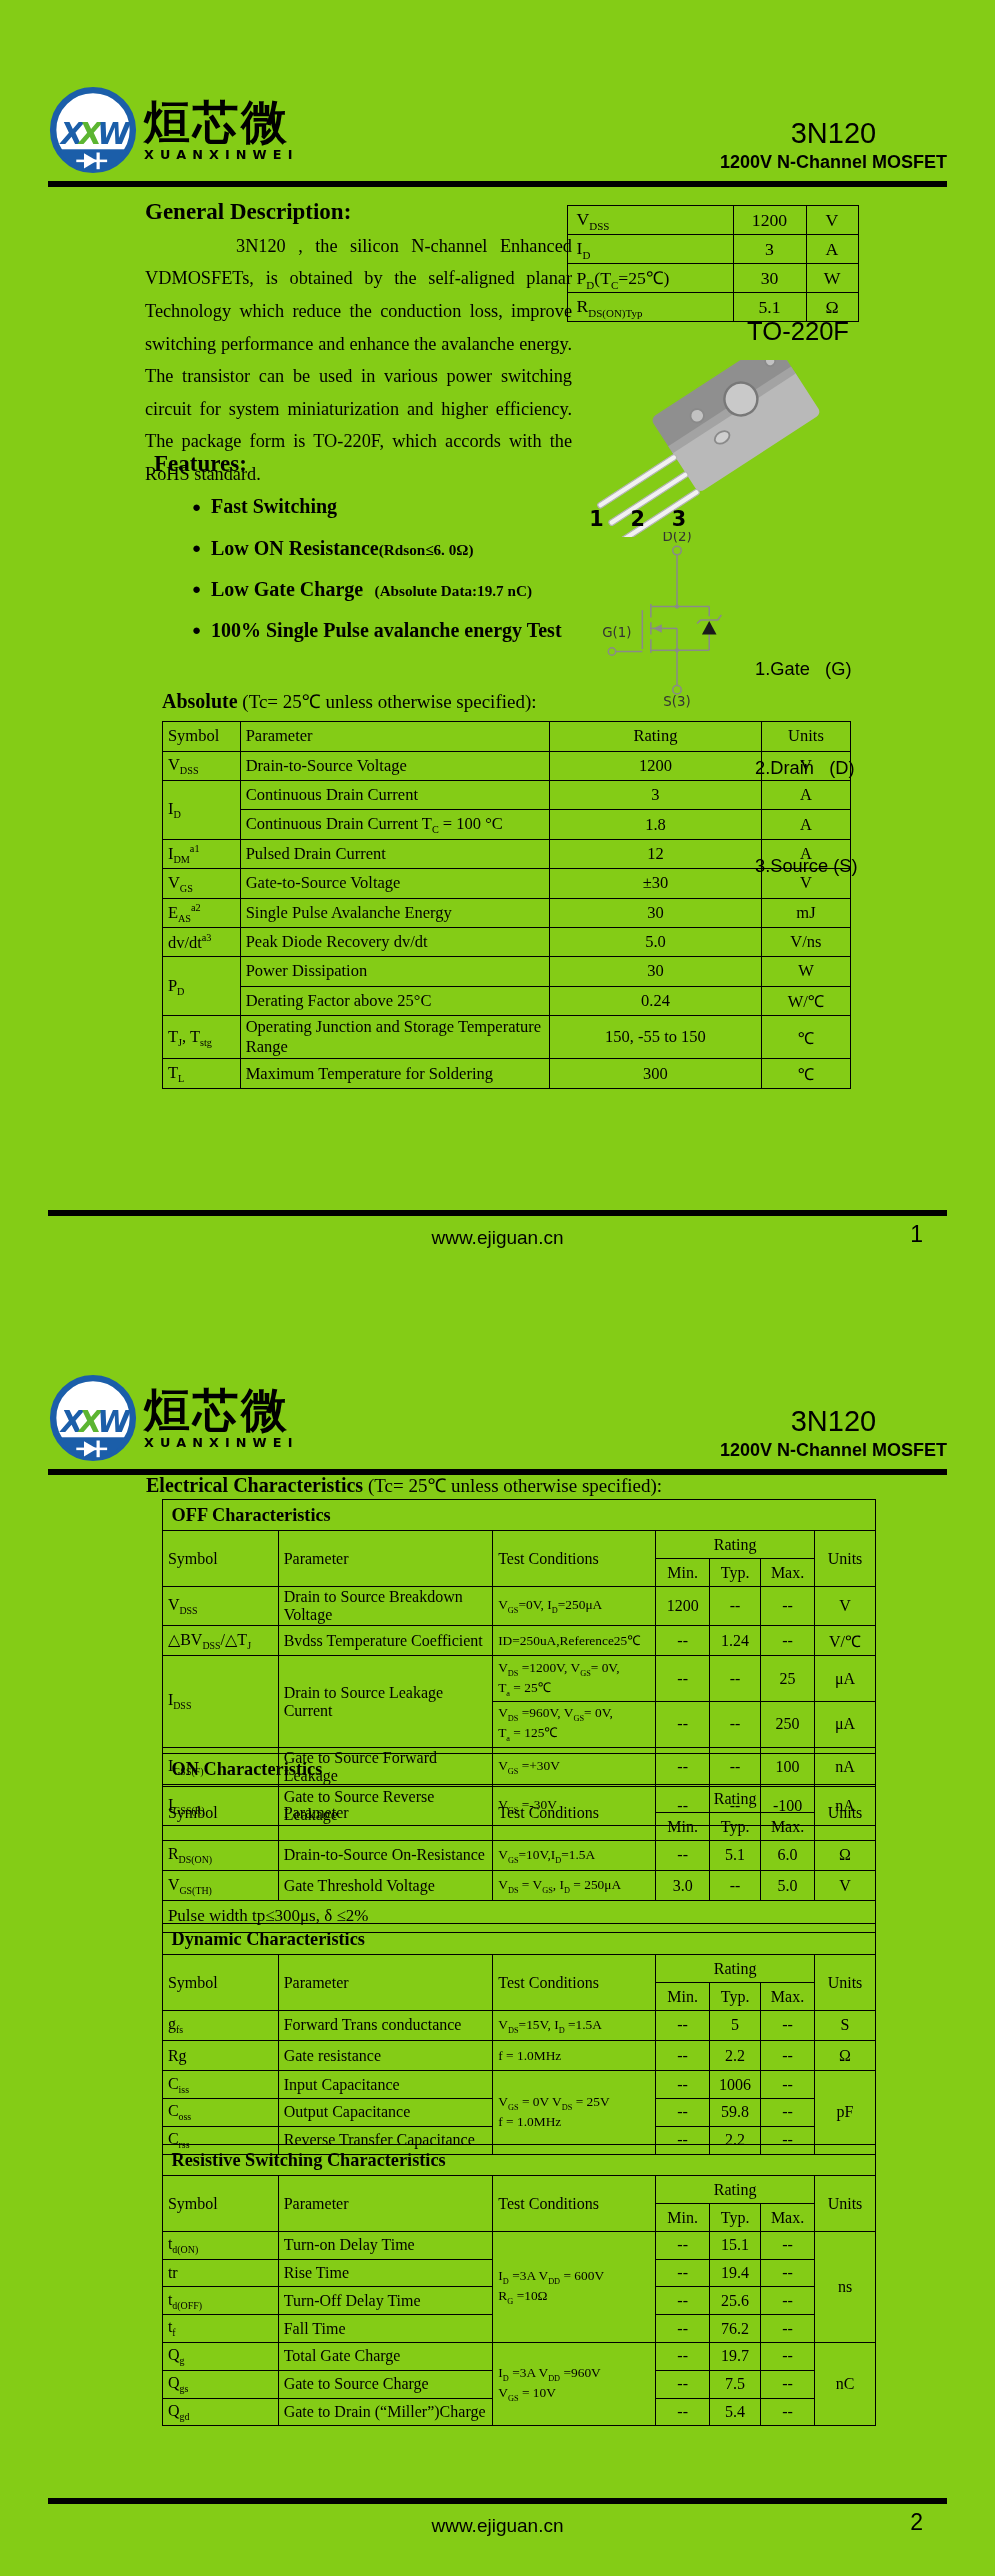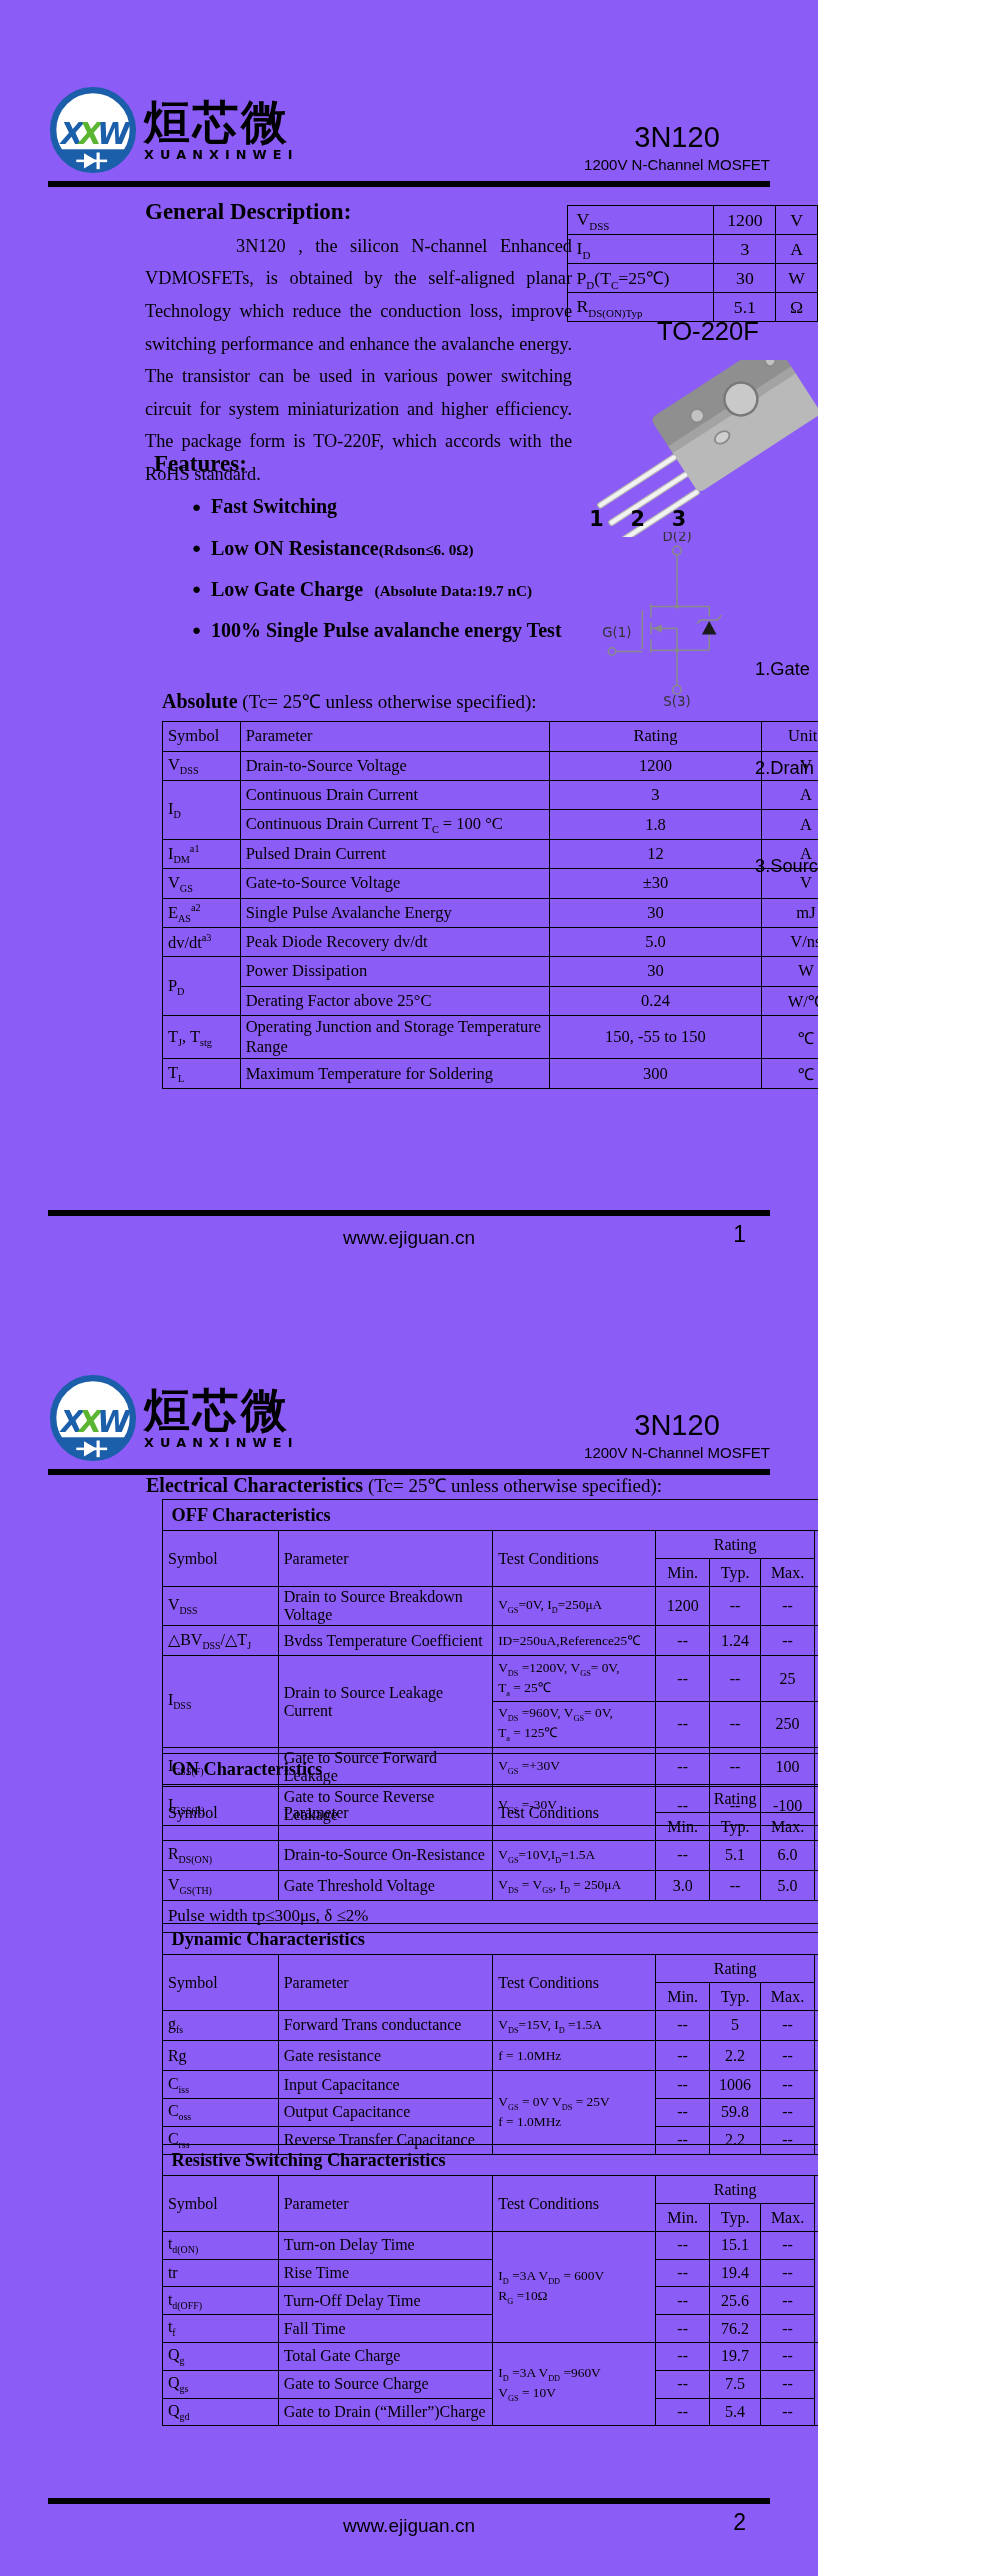--- a/index.html
+++ b/index.html
@@ -1,45 +1,45 @@
 <!DOCTYPE html>
 <html style="font-size:9.8px"><head>
 <meta charset="utf-8">
 <style>
   html,body{margin:0;padding:0;background:#fff}
   body{width:995px;font-family:"Liberation Serif",serif;color:#000}
-  .page{position:relative;width:818px;height:1288px;background:#8b5cf6;overflow:hidden}
+  .page{position:relative;width:995px;height:1288px;background:#84cc16;overflow:hidden}
   
   .hdr{position:absolute;top:85px;left:48px;right:48px;display:flex;justify-content:space-between;align-items:flex-end}
   .logo{display:flex;align-items:center;gap:6.1px}
   .logo-txt{display:flex;flex-direction:column}
   .logo-cn{font-size:46px;font-weight:bold;line-height:1.05;font-family:"DejaVu Sans",sans-serif;letter-spacing:2.4px}
   .logo-en{font-size:12.8px;font-weight:bold;letter-spacing:6.1px;font-family:"DejaVu Sans",sans-serif;margin-top:1.2px}
   .title-blk{text-align:center;font-family:"Liberation Sans",sans-serif;padding-bottom:2.4px}
   .part-no{font-size:29px;line-height:1.25}
-  .subtitle{font-size:15px;font-weight:normal}
+  .subtitle{font-size:18px;font-weight:bold}
   .rule{position:absolute;left:48px;right:48px;height:5.5px;background:#000}
   .hdr-rule{top:181px}
   
   .gd{position:absolute;left:145px;top:199px;width:427px}
   .h1{font-size:23px;font-weight:bold}
   .gd p{margin:4.9px 0 0 0;font-size:18.3px;line-height:1.78;text-align:justify;text-indent:91px}
   .features{position:absolute;left:154px;top:451px;width:421px}
   .feat{margin:18.3px 0 0 38px;font-size:20px;font-weight:bold;white-space:pre-wrap}
   .feat .blt{font-size:15.2px;margin-right:9.8px;vertical-align:1.8px}
   .feat .sm{font-size:15.2px}
   .apps{position:absolute;left:145px;top:629px;width:427px}
   .apps .txt{margin:7.3px 0 0 44px;font-size:19px}
   
   .quick{position:absolute;left:567px;top:205px;border-collapse:collapse}
   .quick td{border:1.2px solid #000;font-size:17.7px;height:28px;padding:0}
   .quick td.sym{width:156px;padding-left:8.5px}
   .quick td.val{width:72px;text-align:center}
   .quick td.unit{width:51px;text-align:center}
-  .to220{position:absolute;left:567px;top:317px;width:282px;text-align:center;font-size:25.6px;font-family:"Liberation Sans",sans-serif}
+  .to220{position:absolute;left:567px;top:317px;width:282px;text-align:right;font-size:25.6px;font-family:"Liberation Sans",sans-serif}
   .pkg{position:absolute;left:566px;top:360px}
   .schem{position:absolute;left:601px;top:532px}
   .pinlist{position:absolute;left:755px;top:587px;font-family:"Liberation Sans",sans-serif;font-size:18.3px;line-height:1.8;white-space:pre}
   
   .abs{position:absolute;left:162px;top:688px;width:689px}
   .abs-title{font-size:19px}
   .abs-title b{font-size:20px}
   table.abs-t{border-collapse:collapse;border:1.8px solid #000;margin-top:7.3px}
   .abs-t td{border:1.2px solid #000;font-size:16.5px;height:26px;padding:1.2px 4.9px}
   .abs-t td.c{text-align:center}

